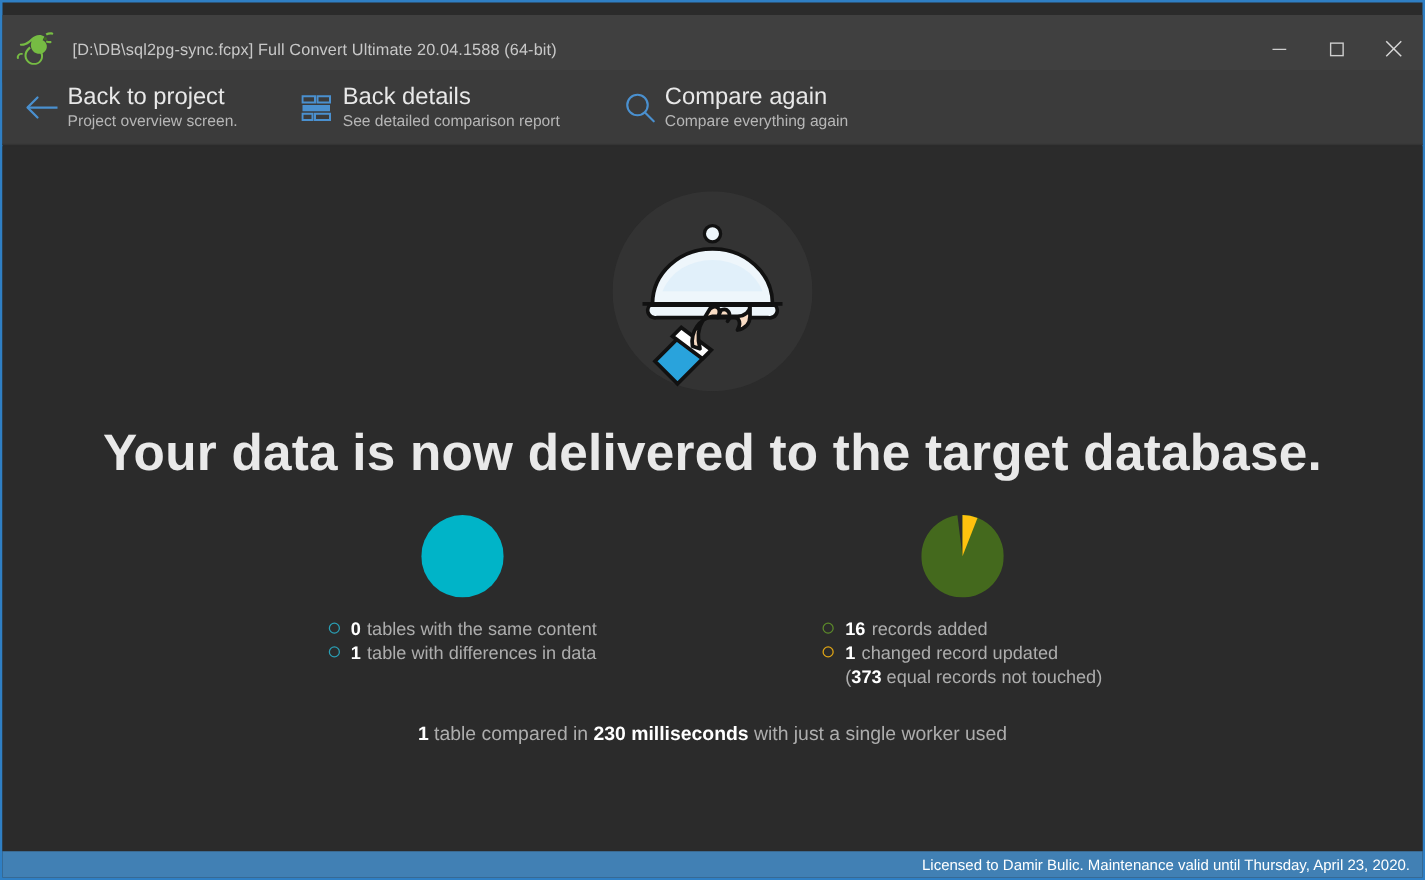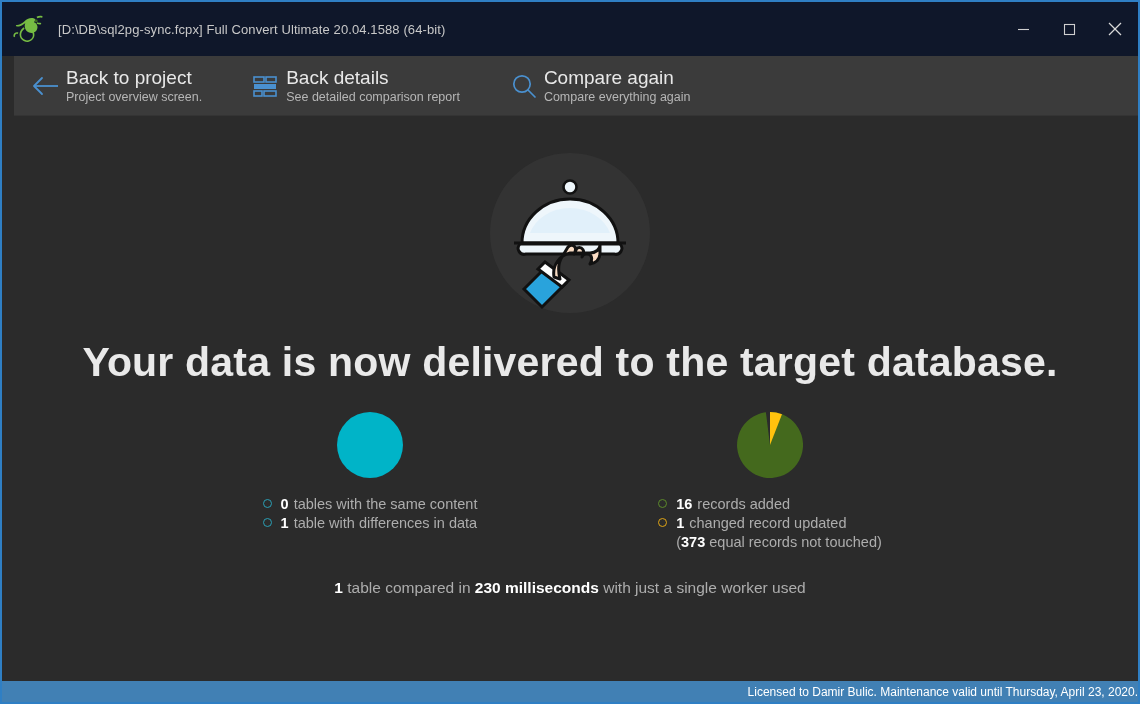--- a/index.html
+++ b/index.html
@@ -19,23 +19,23 @@
     background: #2b2b2b;
     border-top: 2px solid #2f7fc4;
     border-left: 2px solid #2f7fc4;
     border-right: 2px solid #2f7fc4;
     border-bottom: 2px solid #2f7fc4;
   }
 
   
   .titlebar {
     position: absolute;
-    top: 0; left: 0; right: 0;
+    top: 10px; left: 0; right: 0;
     height: 54px;
-    background: #0f172a;
+    background: #404040;
     display: flex;
     align-items: center;
   }
   .logo {
     width: 34px; height: 34px;
     margin-left: 8px;
     flex: 0 0 auto;
   }
   .title-text {
     margin-left: 14px;
@@ -54,21 +54,21 @@
     height: 54px;
     display: flex;
     align-items: center;
     justify-content: center;
   }
   .winbtn svg { display: block; }
 
   
   .toolbar {
     position: absolute;
-    top: 54px; left: 12px; right: 0;
+    top: 54px; left: 0; right: 0;
     height: 60px;
     background: #3b3b3b;
     display: flex;
     align-items: center;
     border-bottom: 1px solid #343434;
   }
   .tb-item {
     display: flex;
     align-items: center;
     height: 60px;
@@ -197,20 +197,21 @@
     left: 0; right: 0; bottom: 0;
     height: 21px;
     background: #4180b4;
     display: flex;
     align-items: center;
     justify-content: flex-end;
   }
   .status-text {
     font-size: 12px;
     color: #ffffff;
+    padding-right: 10px;
     white-space: nowrap;
   }
 </style>
 </head>
 <body>
 
 <div id="app">
 
   <div class="titlebar">
     <div class="logo">

